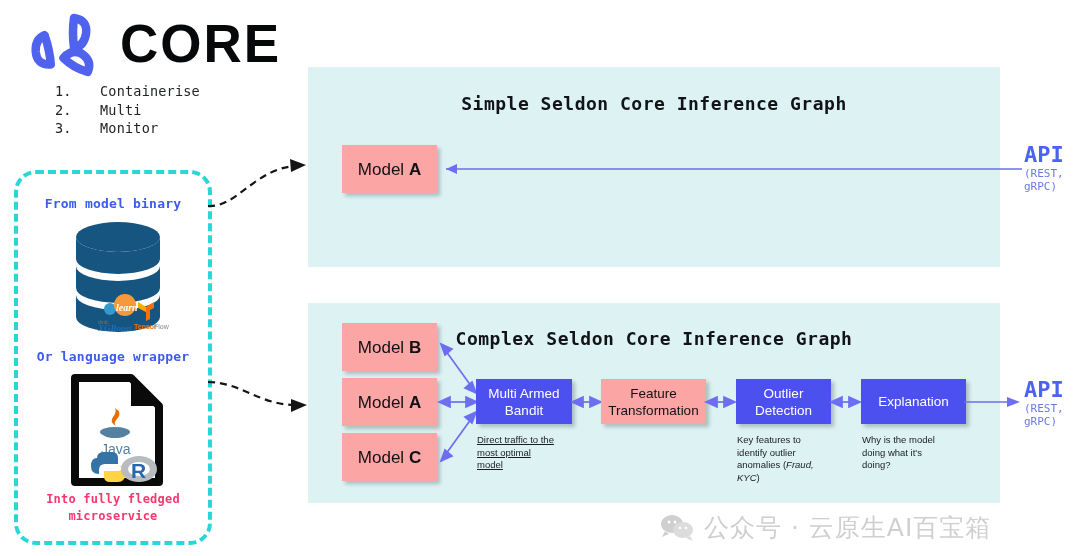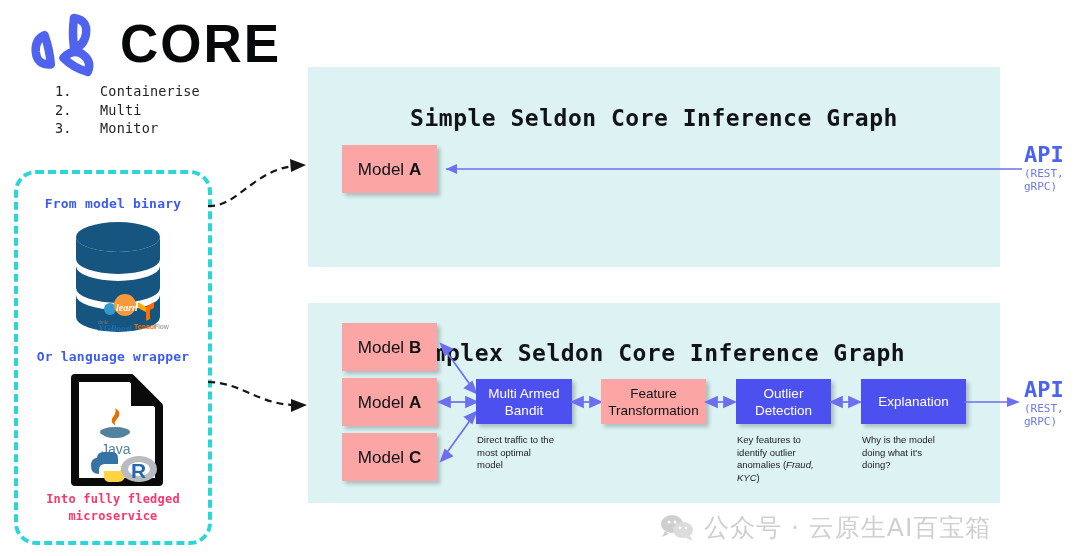--- a/index.html
+++ b/index.html
@@ -51,21 +51,21 @@
     font-size:12px;font-weight:700;color:#f9376e;line-height:17px;letter-spacing:.2px;
   }
   .db-icon{position:absolute;left:50px;top:45px;width:100px;height:115px;}
   .doc-icon{position:absolute;left:53px;top:200px;width:92px;height:112px;}
 
   
   .panel{position:absolute;background:#dcf2f3;}
   .panel-title{
     position:absolute;left:0;right:0;text-align:center;
     font-family:"DejaVu Sans Mono","Liberation Mono",monospace;
-    font-size:23px;font-weight:700;color:#111316;letter-spacing:.5px;margin-top:12px;
+    font-size:18px;font-weight:700;color:#111316;letter-spacing:.5px;
   }
 
   
   .node{
     position:absolute;box-sizing:border-box;
     display:flex;align-items:center;justify-content:center;text-align:center;
     box-shadow:3px 3px 4px rgba(0,0,0,.22);
     font-family:"Liberation Sans", sans-serif;
   }
   .node.teal{background:#fca5a5;color:#101114;}
@@ -247,21 +247,21 @@
       <polygon points="41,82 30,77 30,87"></polygon>
       <line x1="7" y1="138" x2="38" y2="95"></line>
       <polygon points="5,141 16,136 9,130"></polygon>
       <polygon points="40,92 29,97 36,103"></polygon>
     </g>
   </svg>
 
   <div class="node blue stage-n" style="left:476px;top:379px;width:96px;height:45px;">
     <span class="lbl"><span>Multi Armed</span><br><span>Bandit</span></span>
   </div>
-  <div class="cap" style="left:477px;top:434px;width:100px;">
+  <div class="cap" style="left:477px;top:434px;width:100px;text-decoration:underline;">
     <span>Direct traffic to the</span><br>
     <span>most optimal</span><br>
     <span>model</span>
   </div>
 
   <svg style="position:absolute;left:570px;top:392px;" width="34" height="20">
     <g stroke="#6b6ff0" stroke-width="1.7" fill="#6b6ff0">
       <line x1="6" y1="10" x2="27" y2="10"></line>
       <polygon points="2,10 13,5 13,15"></polygon>
         <polygon points="31,10 20,5 20,15"></polygon>

